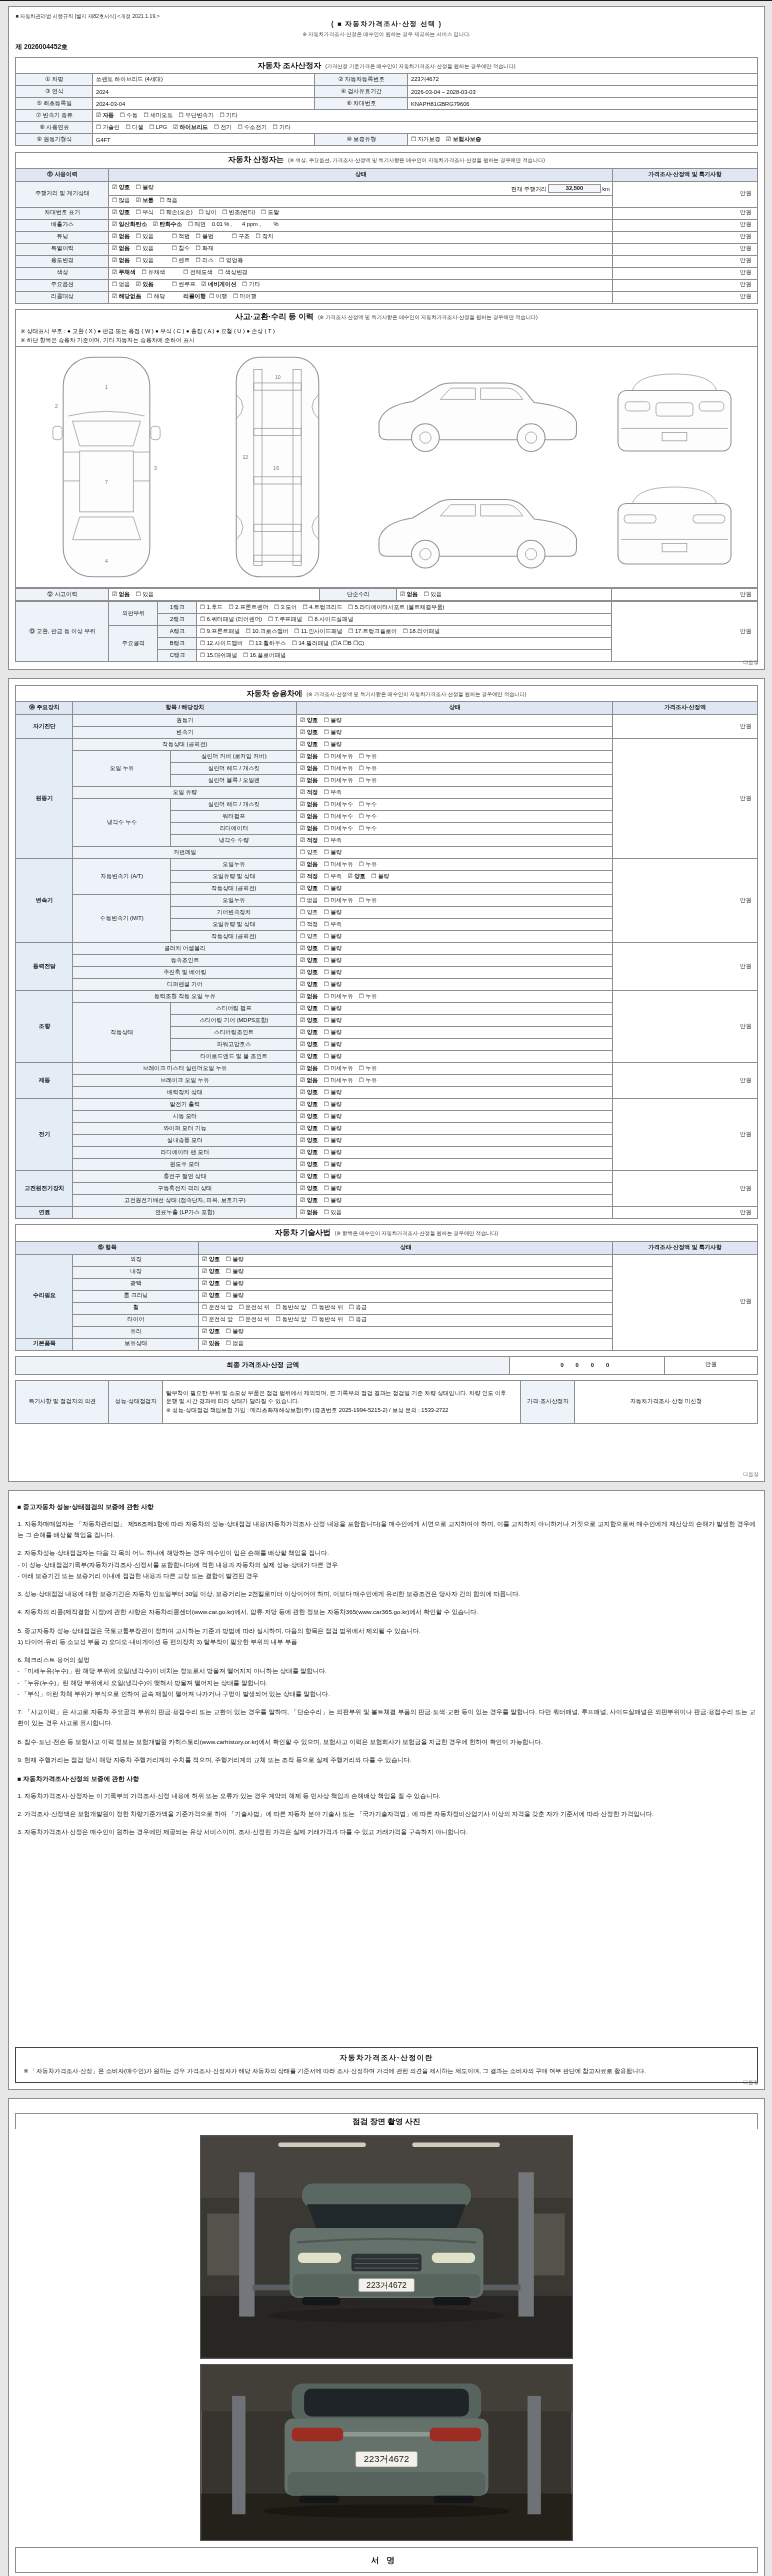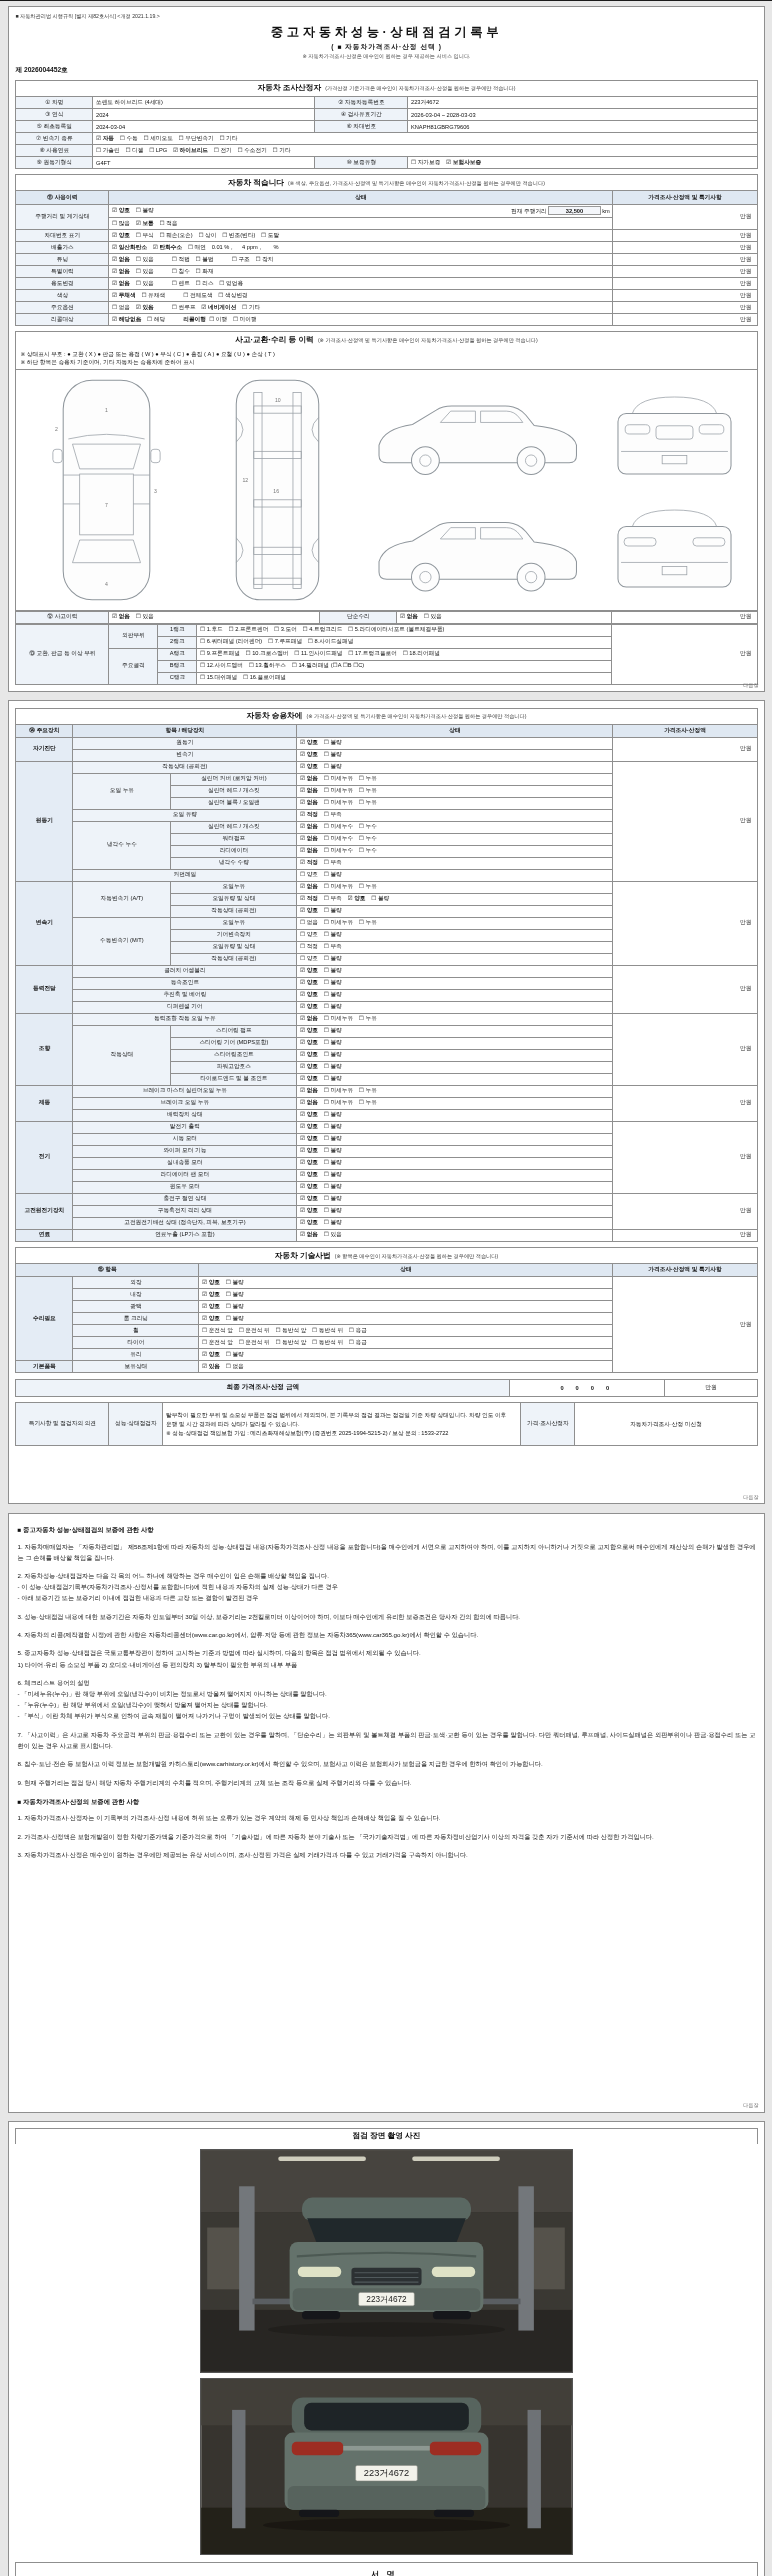--- a/index.html
+++ b/index.html
@@ -51,21 +51,20 @@
   .dgl{stroke:#9aa0a6;stroke-width:1.5;fill:none}
   .dgn{font-size:10px;fill:#777}
 </style>
 </head>
 <body>
 
 <div class="canvas">
 
   <div class="page" style="min-height:634px">
     <div class="form-ref">■ 자동차관리법 시행규칙 [별지 제82호서식] &lt;개정 2021.1.19.&gt;</div>
-    <div class="title">중고자동차성능·상태점검기록부</div>
     <div class="subtitle">( ■ 자동차가격조사·산정 선택 )</div>
     <div class="service-note">※ 자동차가격조사·산정은 매수인이 원하는 경우 제공하는 서비스 입니다.</div>
     <div class="doc-no">제 2026004452호</div>
 
     <div class="sec-strip">
       <span>자동차 조사산정자</span><span class="note">(가격산정 기준가격은 매수인이 자동차가격조사·산정을 원하는 경우에만 적습니다)</span>
     </div>
     <table class="tbl">
       <colgroup>
           <col style="width:77px">
@@ -103,21 +102,21 @@
       <tr>
         <td class="lb">⑨ 원동기형식</td>
         <td>G4FT</td>
         <td class="lb">⑩ 보증유형</td>
         <td><span class="ck">☐ 자가보증</span><span class="ck on">☑ 보험사보증</span></td>
       </tr>
     </tbody>
       </table>
 
     <div class="sec-strip">
-      <span>자동차 적습니다</span><span class="note">(※ 색상, 주요옵션, 가격조사·산정액 및 특기사항은 매수인이 자동차가격조사·산정을 원하는 경우에만 적습니다)</span>
+      <span>자동차 산정자는</span><span class="note">(※ 색상, 주요옵션, 가격조사·산정액 및 특기사항은 매수인이 자동차가격조사·산정을 원하는 경우에만 적습니다)</span>
     </div>
     <table class="tbl">
       <colgroup>
           <col style="width:93px">
           <col style="width:504px">
           <col>
         </colgroup>
       <tbody>
           <tr>
         <th>⑪ 사용이력</th>
@@ -647,25 +646,29 @@
     - 「미세누유(누수)」란 해당 부위에 오일(냉각수)이 비치는 정도로서 방울져 떨어지지 아니하는 상태를 말합니다.
     - 「누유(누수)」란 해당 부위에서 오일(냉각수)이 맺혀서 방울져 떨어지는 상태를 말합니다.
     - 「부식」이란 차체 부위가 부식으로 인하여 금속 재질이 떨어져 나가거나 구멍이 발생되어 있는 상태를 말합니다.</p>
     <p>7. 「사고이력」은 사고로 자동차 주요골격 부위의 판금·용접수리 또는 교환이 있는 경우를 말하며, 「단순수리」는 외판부위 및 볼트체결 부품의 판금·도색·교환 등이 있는 경우를 말합니다. 다만 쿼터패널, 루프패널, 사이드실패널은 외판부위이나 판금·용접수리 또는 교환이 있는 경우 사고로 표시합니다.</p>
     <p>8. 침수·도난·전손 등 보험사고 이력 정보는 보험개발원 카히스토리(www.carhistory.or.kr)에서 확인할 수 있으며, 보험사고 이력은 보험회사가 보험금을 지급한 경우에 한하여 확인이 가능합니다.</p>
     <p>9. 현재 주행거리는 점검 당시 해당 자동차 주행거리계의 수치를 적으며, 주행거리계의 교체 또는 조작 등으로 실제 주행거리와 다를 수 있습니다.</p>
     <h4>■ 자동차가격조사·산정의 보증에 관한 사항</h4>
     <p>1. 자동차가격조사·산정자는 이 기록부의 가격조사·산정 내용에 허위 또는 오류가 있는 경우 계약의 해제 등 민사상 책임과 손해배상 책임을 질 수 있습니다.</p>
     <p>2. 가격조사·산정액은 보험개발원이 정한 차량기준가액을 기준가격으로 하여 「기술사법」에 따른 자동차 분야 기술사 또는 「국가기술자격법」에 따른 자동차정비산업기사 이상의 자격을 갖춘 자가 기준서에 따라 산정한 가격입니다.</p>
     <p>3. 자동차가격조사·산정은 매수인이 원하는 경우에만 제공되는 유상 서비스이며, 조사·산정된 가격은 실제 거래가격과 다를 수 있고 거래가격을 구속하지 아니합니다.</p>
+    <div class="price-box">
+      <div class="bt">자동차가격조사·산정이란</div>
+      <div class="bb">※ 「자동차가격조사·산정」은 소비자(매수인)가 원하는 경우 가격조사·산정자가 해당 자동차의 상태를 기준서에 따라 조사·산정하여 가격에 관한 의견을 제시하는 제도이며, 그 결과는 소비자의 구매 여부 판단에 참고자료로 활용됩니다.</div>
+    </div>
     <div class="nextpage">다음장</div>
   </div>
 
   <div class="page" style="min-height:464px">
-    <div class="sec-strip" style="margin-top:0">
+    <div class="sec-strip" style="margin-top:8px">
       <span>점검 장면 촬영 사진</span>
     </div>
 
     <svg class="photo" width="371" height="222" viewBox="0 0 720 430">
       <rect width="720" height="430" fill="#3d3b37"></rect>
       <rect width="720" height="120" fill="#47443f"></rect>
       <rect y="120" width="720" height="190" fill="#3a3833"></rect>
       <rect y="310" width="720" height="120" fill="#282623"></rect>
       <rect x="150" y="12" width="170" height="9" rx="4" fill="#cfcdbd"></rect>
       <rect x="410" y="12" width="170" height="9" rx="4" fill="#cfcdbd"></rect>

